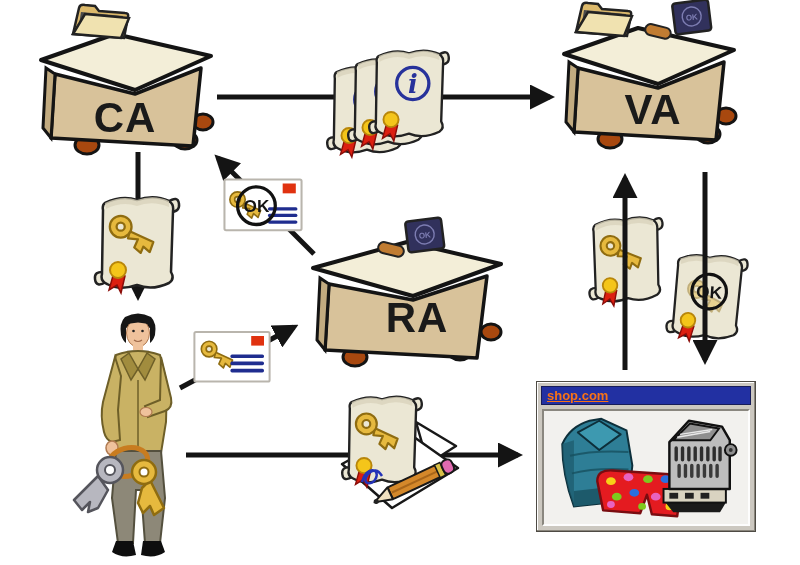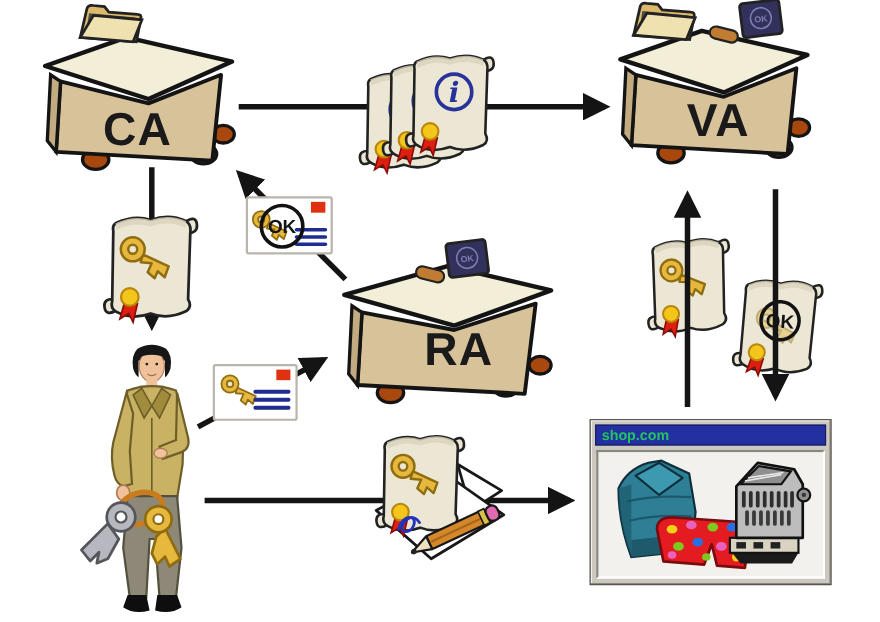--- a/index.html
+++ b/index.html
@@ -18,21 +18,21 @@
           fill:var(--info-blue);text-anchor:middle;}
   .ok-lg{font-family:"Liberation Sans",sans-serif;font-weight:bold;font-size:19px;
          fill:#141414;text-anchor:middle;}
   .ok-env{font-family:"Liberation Sans",sans-serif;font-weight:bold;font-size:21px;
           fill:#141414;text-anchor:middle;}
   .shop-window{left:536px;top:381px;width:220px;height:151px;background:var(--window-frame);
                border:1px solid #4e4b44;box-shadow:inset -1px -1px 0 #8a867c,inset 1px 1px 0 #ffffff;
                padding:4px;box-sizing:border-box;}
   .shop-titlebar{height:19px;background:var(--titlebar-blue);border:1px solid #171c58;
                  padding:0 5px;display:flex;align-items:center;box-sizing:border-box;}
-  .shop-title{color:#22c55e;font-weight:bold;font-size:13px;line-height:1;}
+  .shop-title{color:#f97316;font-weight:bold;font-size:13px;line-height:1;text-decoration:underline;}
   .shop-content{position:absolute;left:5px;top:27px;right:5px;bottom:5px;
                 background:var(--window-content);border:2px solid;
                 border-color:#8a877f #fdfdfd #fdfdfd #8a877f;}
   .shop-content svg{width:100%;height:100%;display:block;overflow:hidden;}
 </style>
 </head>
 <body>
 
 <div class="canvas">
 

